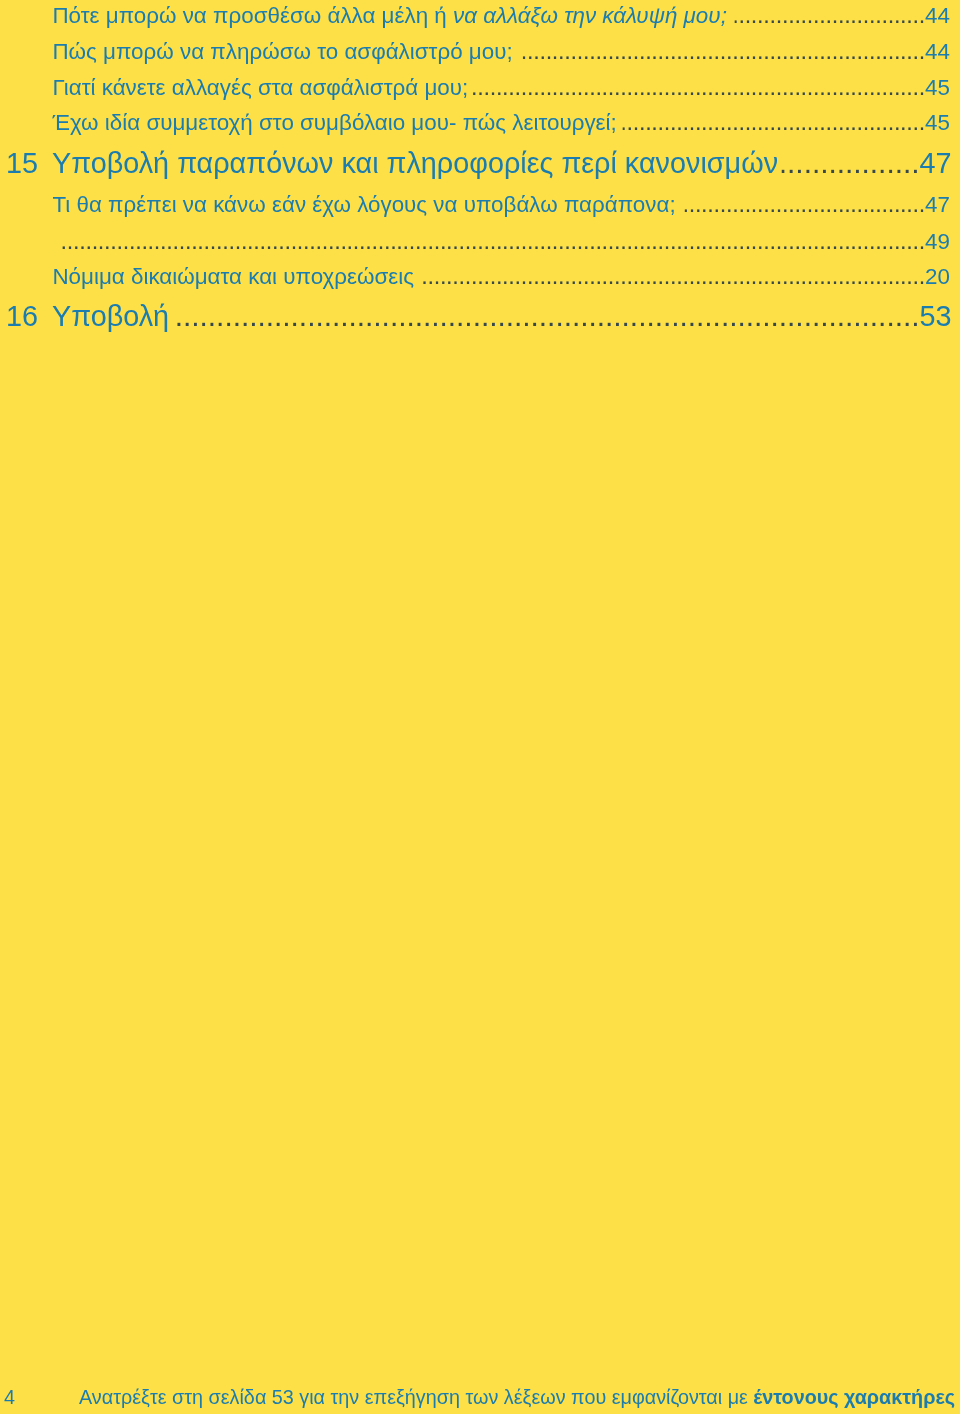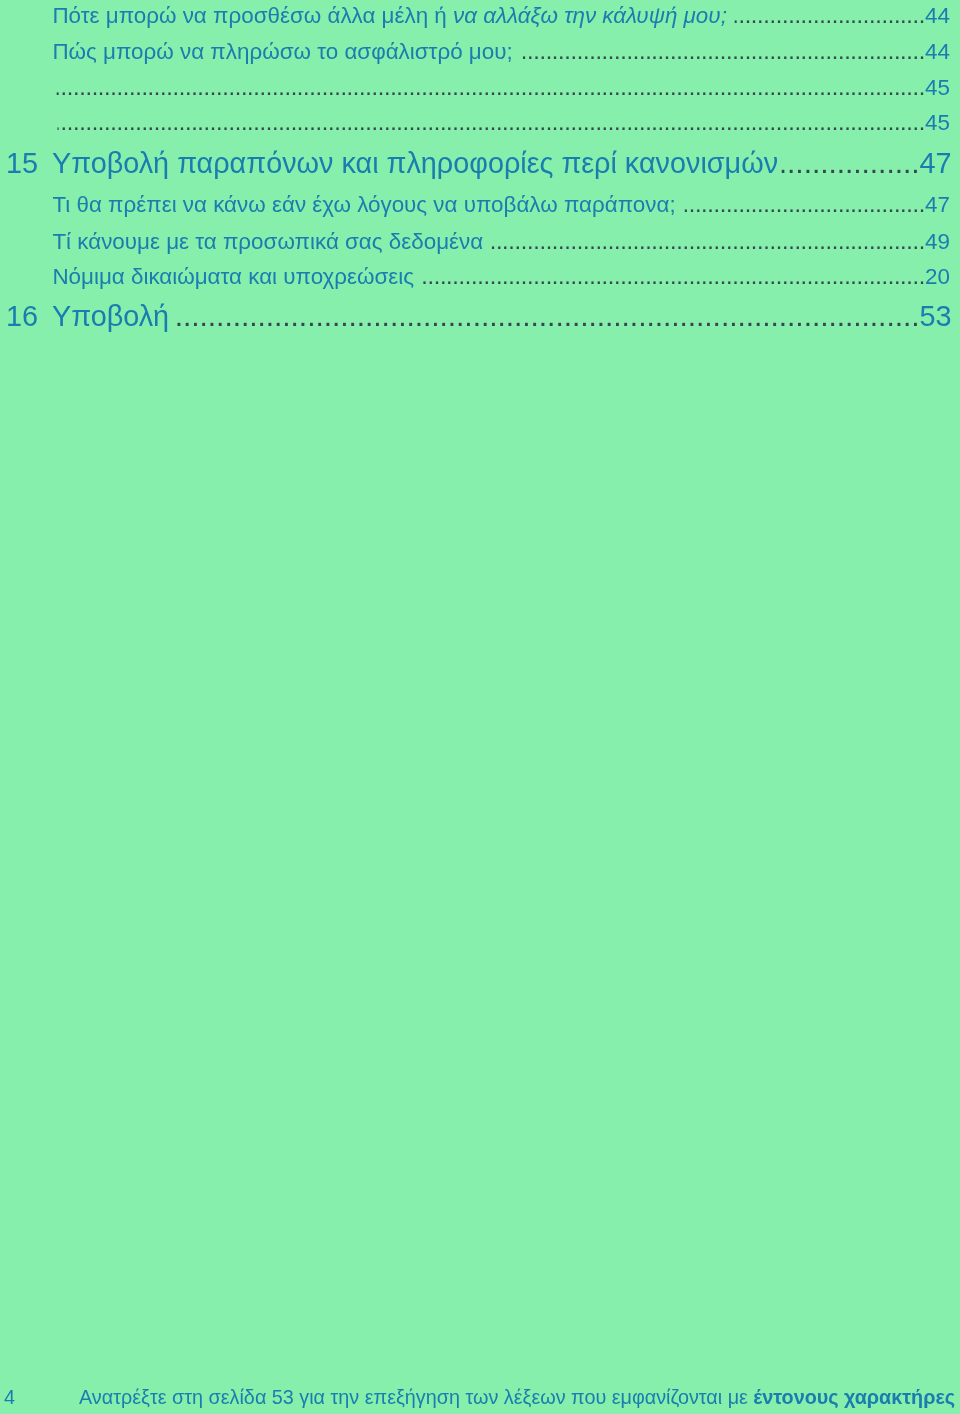--- a/index.html
+++ b/index.html
@@ -2,21 +2,21 @@
 <html lang="el"><head>
 <meta charset="utf-8">
 <title>Περιεχόμενα</title>
 <style>
   html,body{margin:0;padding:0;background:#ffffff;}
   body{
     width:960px;height:1414px;
     font-family:"Liberation Sans",sans-serif;
     -webkit-font-smoothing:antialiased;
   }
-  .page{position:relative;width:960px;height:1414px;overflow:hidden;background:#86efac;
+  .page{position:relative;width:960px;height:1414px;overflow:hidden;background:#fde047;
         -webkit-font-smoothing:antialiased;will-change:transform;}
 
   
   .toc{position:absolute;left:0;top:0;width:960px;height:360px;}
 
   .row{position:absolute;left:0;width:960px;color:#1b7cb0;box-sizing:border-box;
        display:flex;align-items:baseline;}
   .row .num{flex:0 0 auto;white-space:nowrap;}
   .row .label{flex:0 0 auto;white-space:nowrap;}
   .row .leader{flex:1 1 0;width:0;min-width:0;overflow:hidden;white-space:nowrap;
@@ -63,47 +63,48 @@
 
     <div class="row sub" style="top:39.6px">
       <span class="num"></span>
       <span class="label"><span>Πώς μπορώ να πληρώσω το ασφάλιστρό μου;</span><span class="it"></span><span></span></span>
       <span class="leader" style="margin-left: 7.09375px;">..................................................................................................................................................................................</span>
       <span class="pgno">44</span>
     </div>
 
     <div class="row sub" style="top:75.5px">
       <span class="num"></span>
+      <span class="label"><span>Γιατί κάνετε αλλαγές στα ασφάλιστρά μου;</span><span class="it"></span><span></span></span>
       <span class="leader" style="margin-left: 1.64062px;">..................................................................................................................................................................................</span>
       <span class="pgno">45</span>
     </div>
 
     <div class="row sub" style="top:111.2px">
       <span class="num"></span>
+      <span class="label"><span>Έχω ιδία συμμετοχή στο συμβόλαιο μου- πώς λειτουργεί;</span><span class="it"></span><span></span></span>
       <span class="leader" style="margin-left: 2.75px;">..................................................................................................................................................................................</span>
       <span class="pgno">45</span>
     </div>
 
     <div class="row main" style="top:148.2px">
       <span class="num">15</span>
       <span class="label"><span>Υποβολή παραπόνων και πληροφορίες περί κανονισμών</span><span class="it"></span><span></span></span>
       <span class="leader" style="margin-left: 0.6875px;">..................................................................................................................................................................................</span>
       <span class="pgno">47</span>
     </div>
 
     <div class="row sub" style="top:192.8px">
       <span class="num"></span>
       <span class="label"><span>Τι θα πρέπει να κάνω εάν έχω λόγους να υποβάλω παράπονα;</span><span class="it"></span><span></span></span>
       <span class="leader" style="margin-left: 6.21875px;">..................................................................................................................................................................................</span>
       <span class="pgno">47</span>
     </div>
 
     <div class="row sub" style="top:229.5px">
       <span class="num"></span>
-      <span class="label"><span>Τί κάνουμε με τα προσωπικά σας δεδομένα</span><span class="it"></span><span></span></span>
       <span class="leader" style="margin-left: 5.375px;">..................................................................................................................................................................................</span>
       <span class="pgno">49</span>
     </div>
 
     <div class="row sub" style="top:265.4px">
       <span class="num"></span>
       <span class="label"><span>Νόμιμα δικαιώματα και υποχρεώσεις</span><span class="it"></span><span></span></span>
       <span class="leader" style="margin-left: 5.95312px;">..................................................................................................................................................................................</span>
       <span class="pgno">20</span>
     </div>

